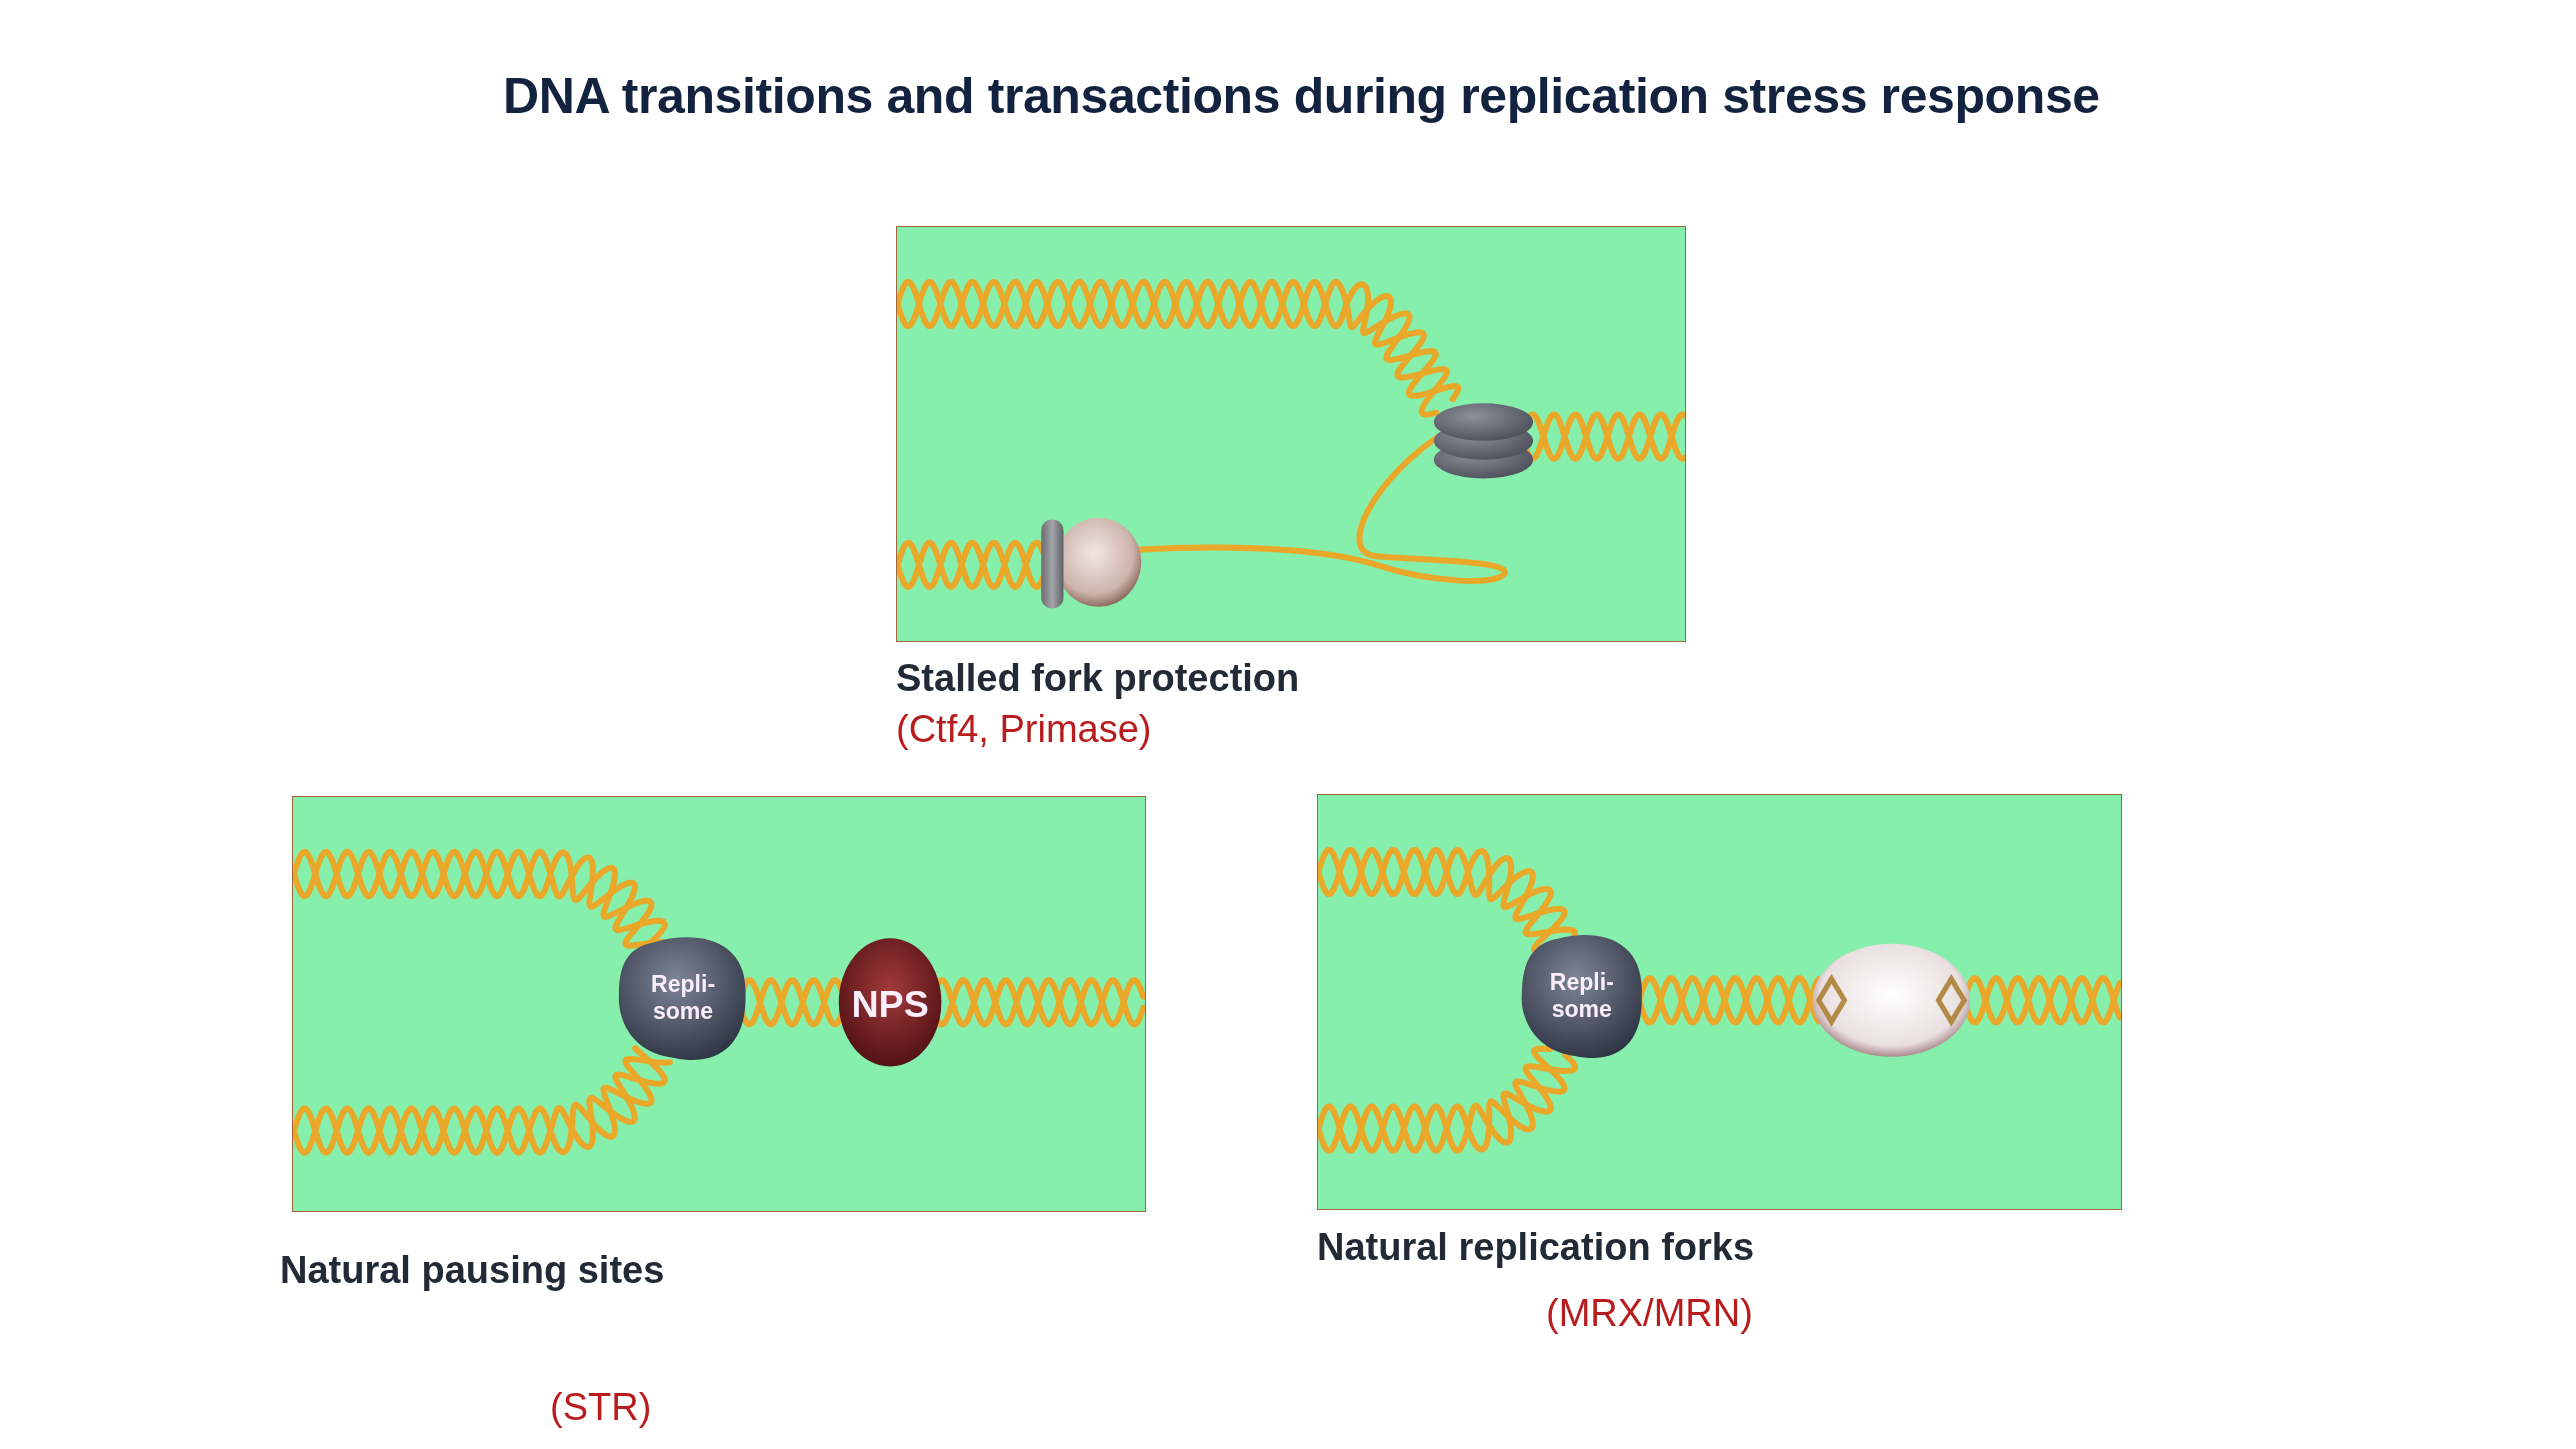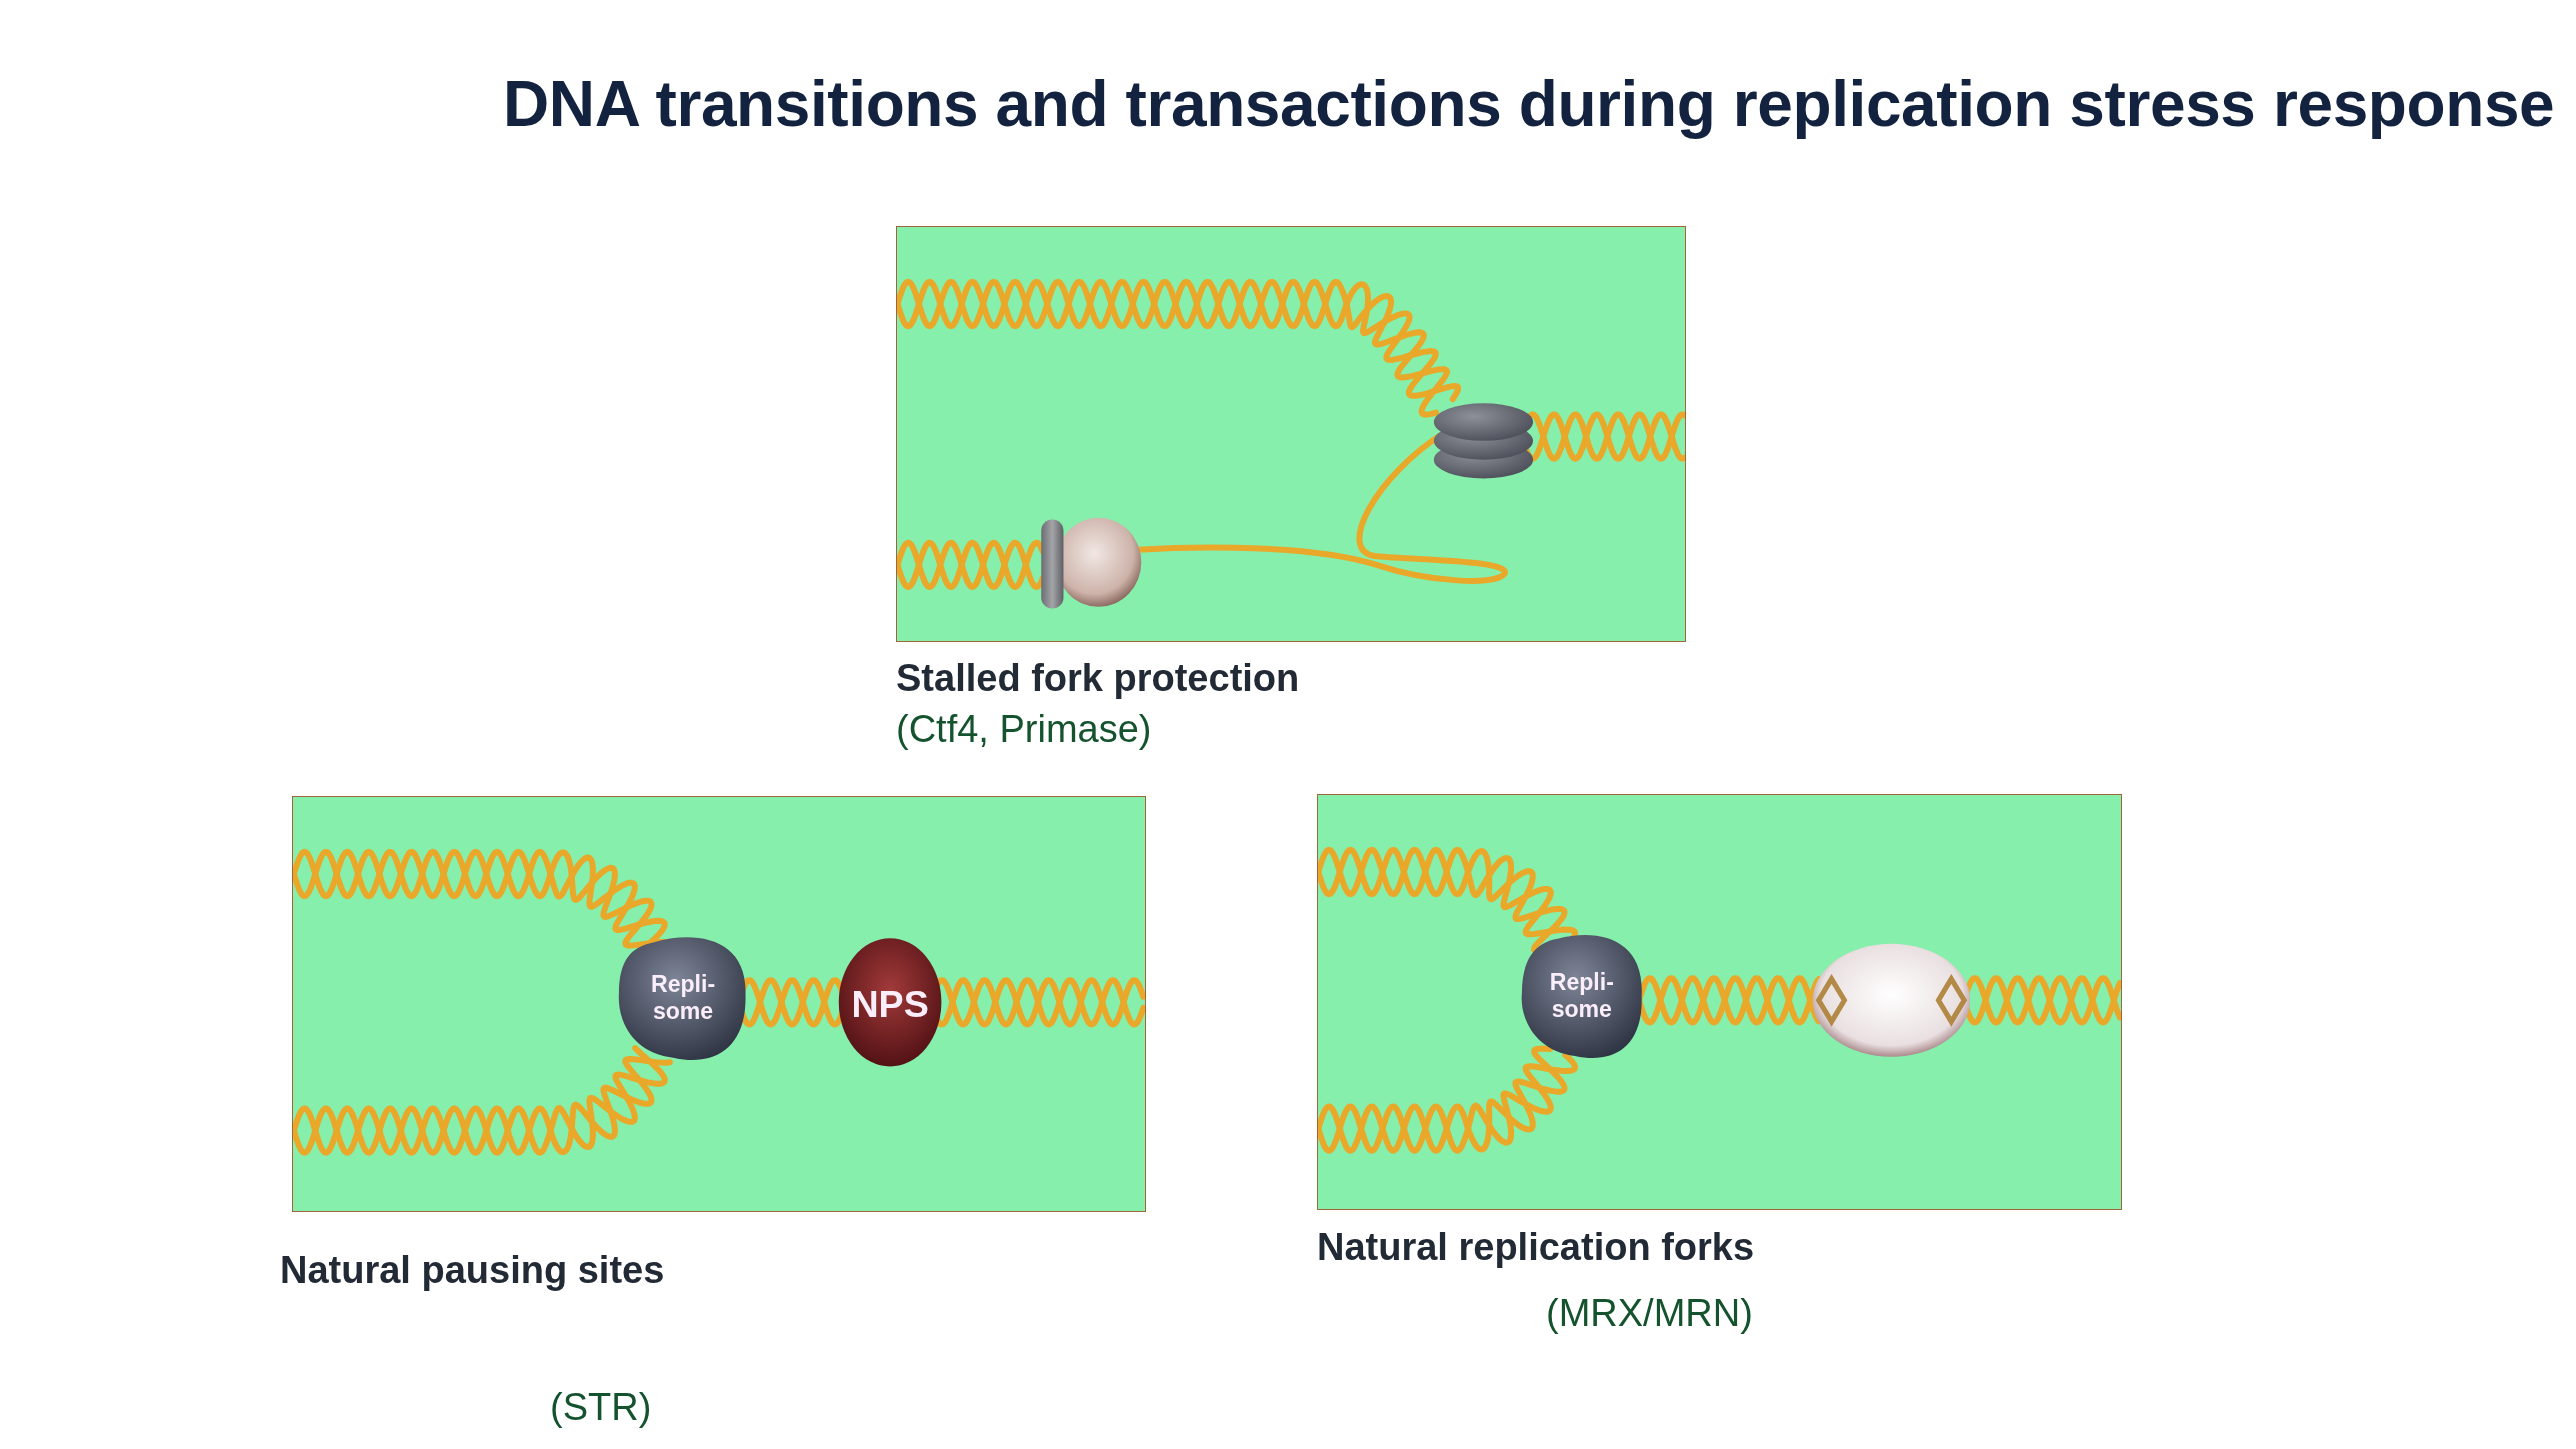--- a/index.html
+++ b/index.html
@@ -1,27 +1,27 @@
 <!DOCTYPE html>
 <html style="font-size:13.7px"><head>
 <meta charset="utf-8">
 <style>
   html, body { margin: 0; padding: 0; background: #ffffff; }
   body { width: 2576px; height: 1449px; position: relative; overflow: hidden;
          font-family: "Liberation Sans", sans-serif; color: #1f2733; }
   .title { position: absolute; left: 503px; top: 67px; width: 1803px;
-           font-size: 64px; font-weight: bold; color: #13233f; letter-spacing: -0.4px; white-space: nowrap; }
+           font-size: 50px; font-weight: bold; color: #13233f; letter-spacing: -0.4px; white-space: nowrap; }
   .panel { position: absolute; border: 1.7px solid #a0653a; background: #86efac; box-sizing: border-box; }
   .panel svg { position: absolute; left: 0; top: 0; width: 100%; height: 100%; }
   #p-top { left: 896px; top: 226px; width: 790px; height: 416px; }
   #p-left { left: 292px; top: 796px; width: 854px; height: 416px; }
   #p-right { left: 1317px; top: 794px; width: 805px; height: 416px; }
   .cap { position: absolute; white-space: nowrap; }
   .cap-main { font-size: 38px; font-weight: bold; color: #222a36; }
-  .cap-sub { font-size: 38px; color: #14532d; }
+  .cap-sub { font-size: 38px; color: #b91c1c; }
   .prot-label { font-family: "Liberation Sans", sans-serif; font-weight: bold; fill: #fbeefb; }
 </style>
 </head>
 <body>
 
 <div class="title">DNA transitions and transactions  during replication stress response</div>
 
 <div class="panel" id="p-top">
   <svg viewBox="0 0 920 484">
     <defs>

